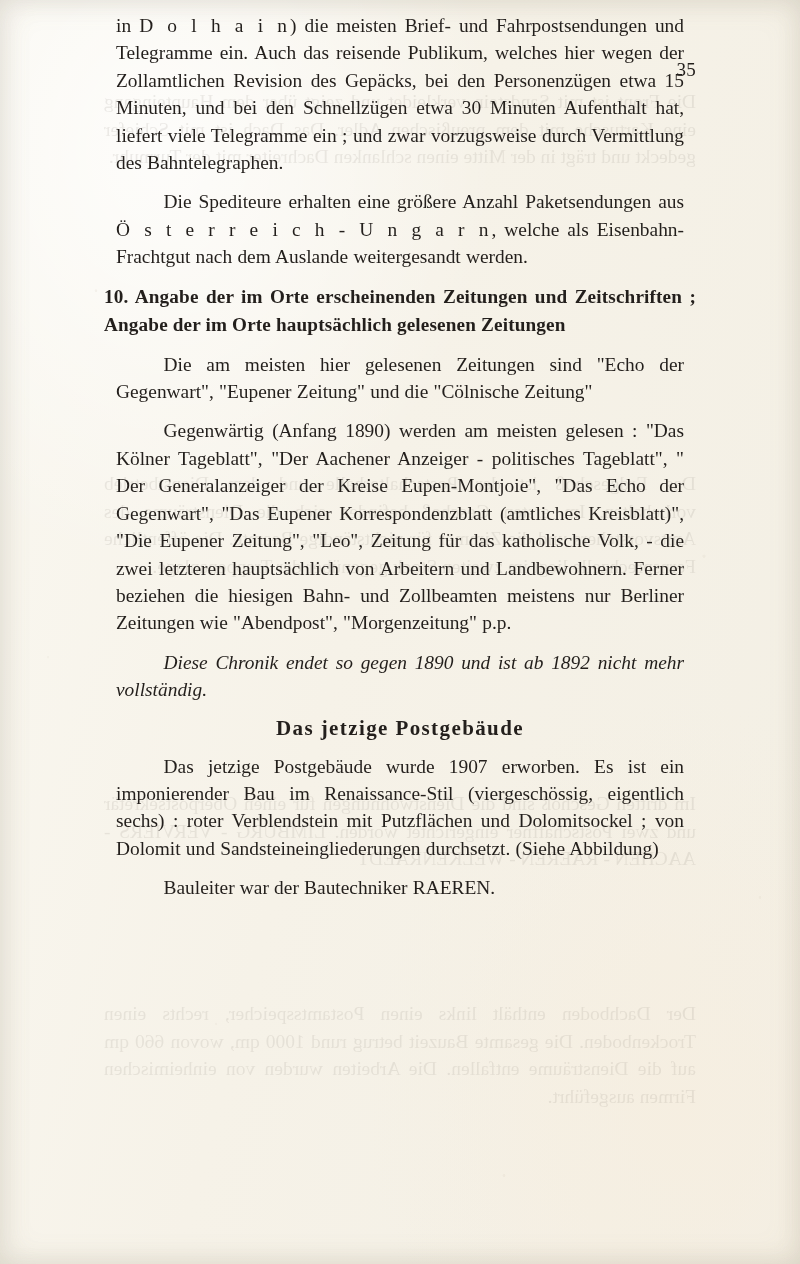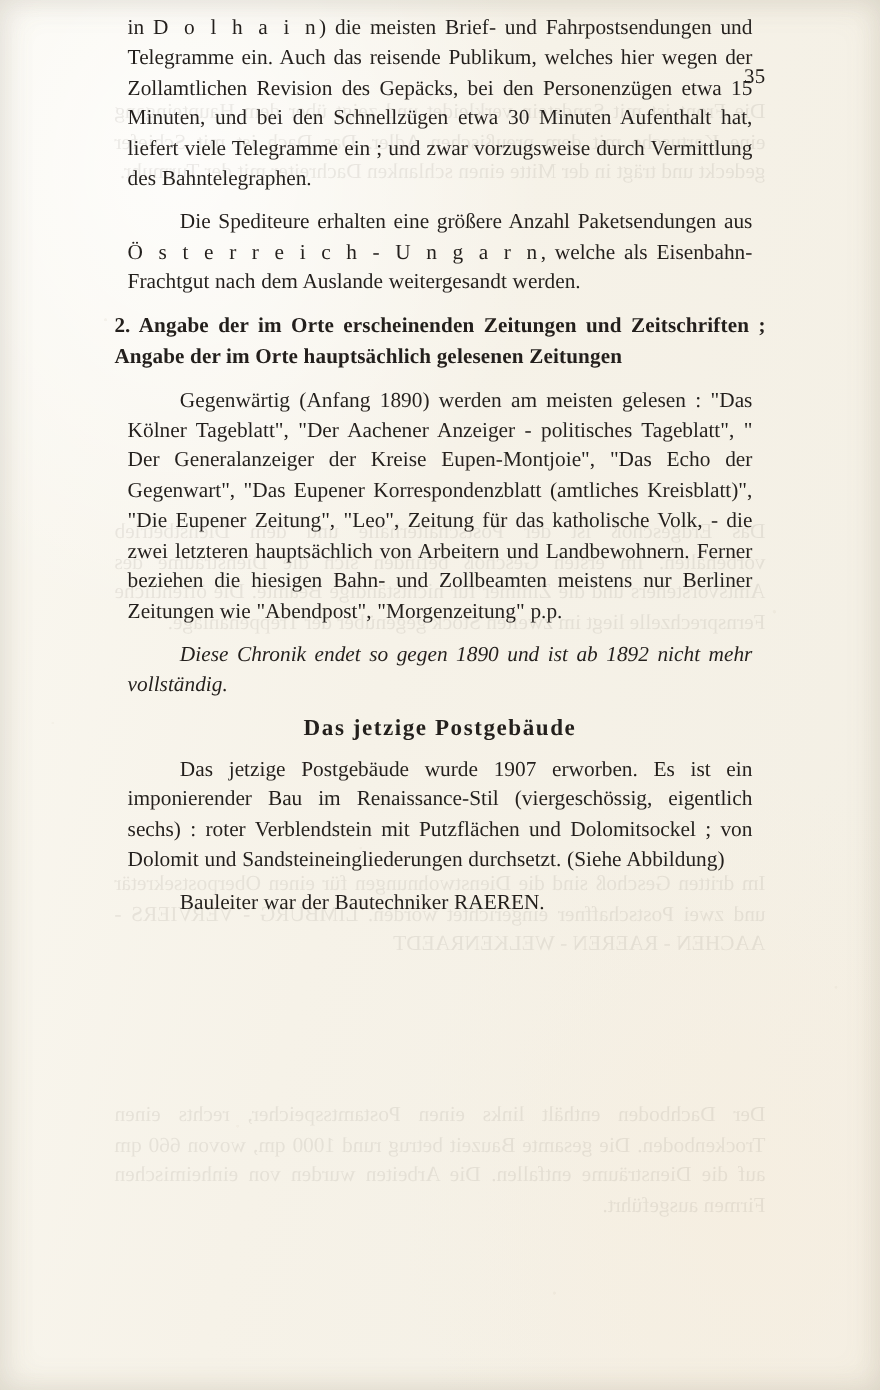--- a/index.html
+++ b/index.html
@@ -155,22 +155,23 @@
   <div class="speck"></div>
 
   <div class="content">
 
     <div class="folio">35</div>
 
     <p class="body block-first"><span>in </span><span class="sperr">D o l h a i n</span><span>) die meisten Brief- und Fahrpostsendungen und Telegramme ein. Auch das reisende Publikum, welches hier wegen der Zollamtlichen Revision des Gepäcks, bei den Personenzügen etwa 15 Minuten, und bei den Schnellzügen etwa 30 Minuten Aufenthalt hat, liefert viele Telegramme ein ; und zwar vorzugsweise durch Vermittlung des Bahntelegraphen.</span></p>
 
     <p class="body indent block-spedit"><span>Die Spediteure erhalten eine größere Anzahl Paketsendungen aus </span><span class="sperr">Ö s t e r r e i c h - U n g a r n</span><span>, welche als Eisenbahn-Frachtgut nach dem Auslande weitergesandt werden.</span></p>
 
-    <h2 class="section block-head11">2. Angabe der im Orte erscheinenden Zeitungen und Zeitschriften ; Angabe der im Orte hauptsächlich gelesenen Zeitungen</h2>
+    <h2 class="section block-head11">10. Angabe der im Orte erscheinenden Zeitungen und Zeitschriften ; Angabe der im Orte hauptsächlich gelesenen Zeitungen</h2>
 
+    <p class="body indent block-zeit">Die am meisten hier gelesenen Zeitungen sind "Echo der Gegenwart", "Eupener Zeitung" und die "Cölnische Zeitung"</p>
 
     <p class="body indent block-gegenw">Gegenwärtig (Anfang 1890) werden am meisten gelesen : "Das Kölner Tageblatt", "Der Aachener Anzeiger - politisches Tageblatt", " Der Generalanzeiger der Kreise Eupen-Montjoie", "Das Echo der Gegenwart", "Das Eupener Korrespondenzblatt (amtliches Kreisblatt)", "Die Eupener Zeitung", "Leo", Zeitung für das katholische Volk, - die zwei letzteren hauptsächlich von Arbeitern und Landbewohnern. Ferner beziehen die hiesigen Bahn- und Zollbeamten meistens nur Berliner Zeitungen wie "Abendpost", "Morgenzeitung" p.p.</p>
 
     <p class="body indent block-chron">Diese Chronik endet so gegen 1890 und ist ab 1892 nicht mehr vollständig.</p>
 
     <h3 class="centered block-postg">Das jetzige Postgebäude</h3>
 
     <p class="body indent block-daspg">Das jetzige Postgebäude wurde 1907 erworben. Es ist ein imponierender Bau im Renaissance-Stil (viergeschössig, eigentlich sechs) : roter Verblendstein mit Putzflächen und Dolomitsockel ; von Dolomit und Sandsteineingliederungen durchsetzt. (Siehe Abbildung)</p>
 
     <p class="body indent block-bau">Bauleiter war der Bautechniker RAEREN.</p>

